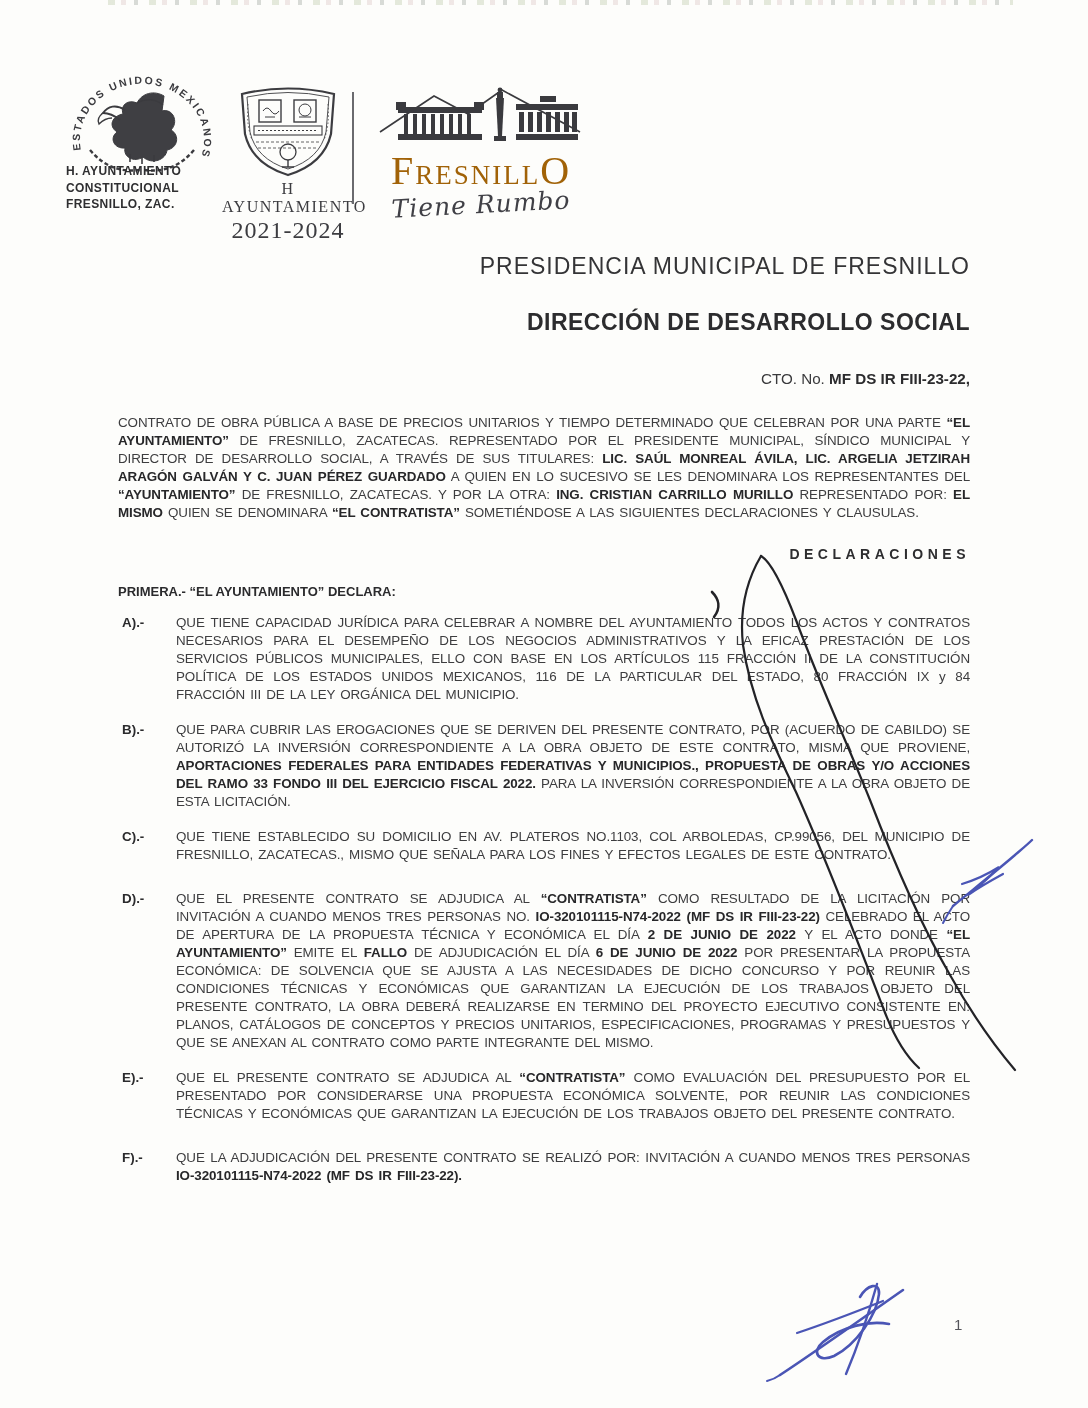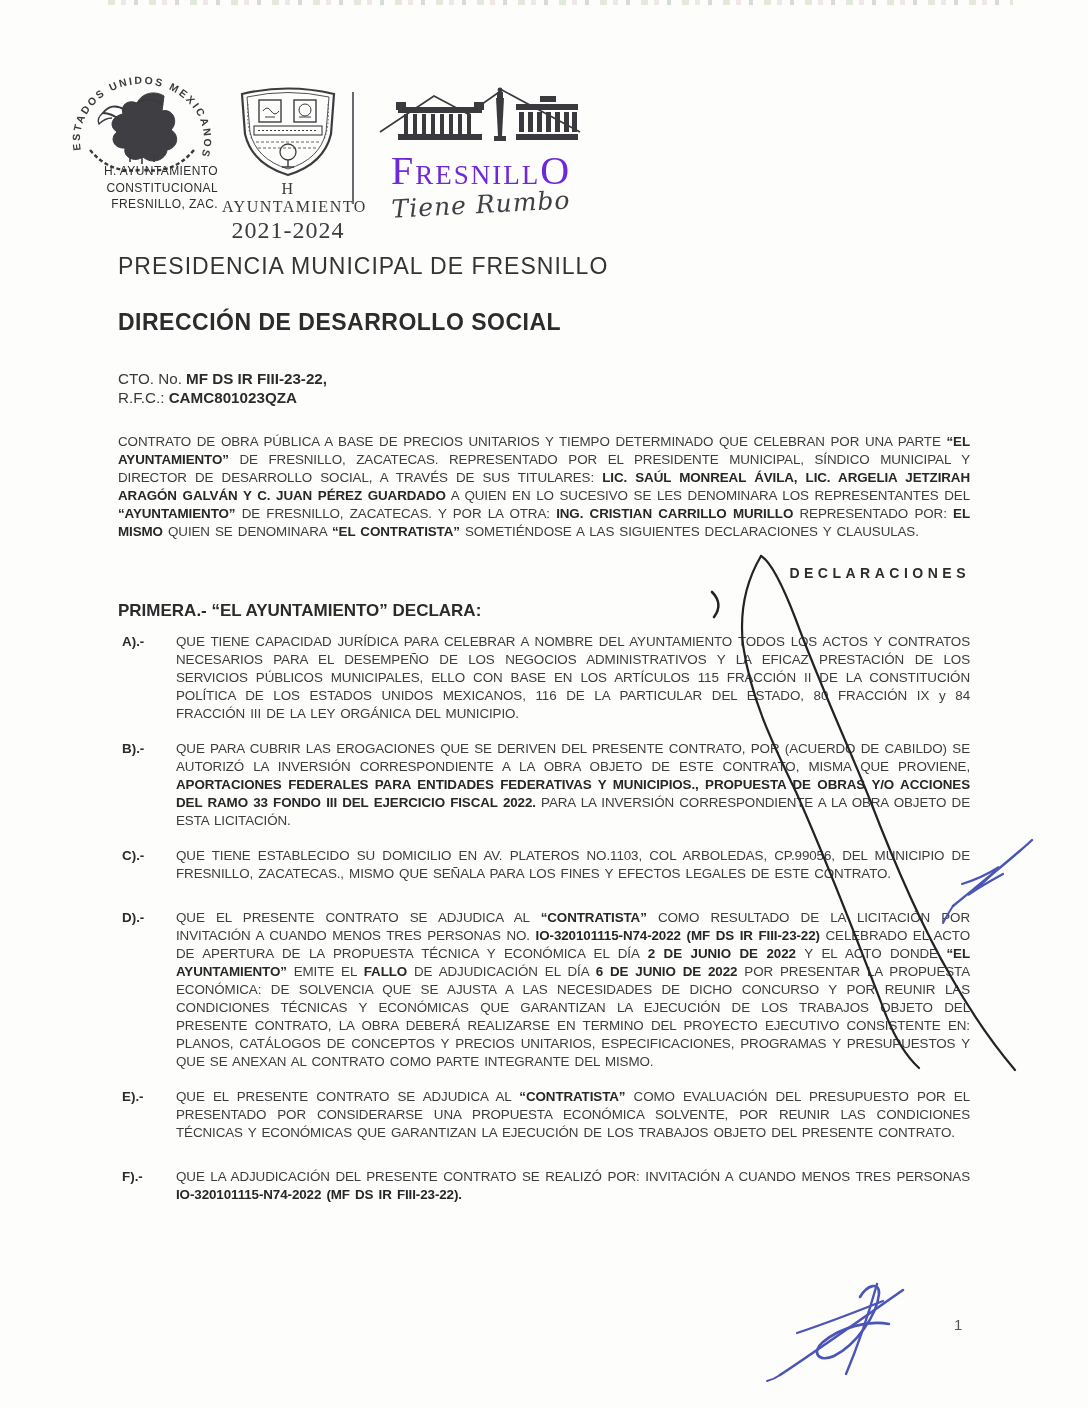--- a/index.html
+++ b/index.html
@@ -13,49 +13,49 @@
     position:absolute;top:0;left:108;left:108px;width:905px;height:5px;
     background:repeating-linear-gradient(90deg,
       rgba(150,170,120,.35) 0 7px, rgba(240,240,240,0) 7px 13px,
       rgba(190,150,150,.3) 13px 18px, rgba(240,240,240,0) 18px 26px,
       rgba(120,130,120,.4) 26px 30px, rgba(240,240,240,0) 30px 41px);
     opacity:.7;
   }
   
   .emblem-eagle{position:absolute;left:68px;top:58px;width:148px;height:118px;}
   .eagle-caption{
-    position:absolute;left:66px;top:163px;width:152px;text-align:right;
-    font-weight:normal;font-size:12px;line-height:16.5px;color:#2e2e30;letter-spacing:.4px;
+    position:absolute;left:66px;top:163px;width:152px;text-align:left;
+    font-weight:bold;font-size:12px;line-height:16.5px;color:#2e2e30;letter-spacing:.4px;
   }
   .emblem-shield{position:absolute;left:232px;top:80px;width:112px;height:98px;}
   .shield-caption{position:absolute;left:222px;top:180px;width:132px;text-align:center;color:#3c3c40;}
   .shield-caption .l1{font-family:"Liberation Serif",serif;font-size:16px;letter-spacing:1.5px;}
   .shield-caption .l2{font-family:"Liberation Serif",serif;font-size:24px;letter-spacing:1px;margin-top:1px;}
   .header-divider{position:absolute;left:352px;top:92px;width:2px;height:112px;background:#6a6a6e;}
   .brand{position:absolute;left:366px;top:86px;width:230px;text-align:center;color:#3c3c40;}
   .brand-art{width:210px;height:70px;display:block;margin:0 auto;}
-  .brand-name{font-family:"Liberation Serif",serif;font-size:27px;letter-spacing:2px;color:#6d28d9;line-height:30px;white-space:nowrap;}
+  .brand-name{font-family:"Liberation Serif",serif;font-size:27px;letter-spacing:2px;color:#a16207;line-height:30px;white-space:nowrap;}
   .brand-name .big{font-size:40px;}
   .brand-tagline{font-family:"DejaVu Serif",serif;font-style:italic;font-size:25px;color:#404046;transform:rotate(-3deg);margin-top:0px;letter-spacing:1px;}
   
   .content{position:absolute;left:118px;top:245px;width:852px;}
-  .t-center{text-align:left;}
+  .t-center{text-align:right;}
   .h1{font-size:23px;letter-spacing:1px;color:#343436;margin:8px 0 0 0;font-weight:normal;line-height:26px;}
   .h2{font-size:23px;letter-spacing:.5px;color:#2c2c2e;margin:30px 0 0 0;font-weight:bold;line-height:26px;}
   .h3{font-size:16.5px;color:#2c2c2e;margin:22px 0 0 0;font-weight:bold;line-height:20px;letter-spacing:.2px;}
   .cto{margin-top:34px;font-size:15.2px;line-height:19px;color:#3a3a3c;}
   .cto .b{font-weight:bold;color:#2b2b2d;}
   .body-text{
     font-size:13.4px;line-height:18px;text-align:justify;letter-spacing:-.1px;
     color:#3d3d3f;word-spacing:1.5px;margin:0;
   }
   .intro{margin-top:26px;}
   .b{font-weight:bold;color:#272729;}
   .decl-heading{margin:24px 0 0 0;text-align:right;font-weight:bold;font-size:14px;letter-spacing:4.5px;color:#2d2d2f;line-height:16px;}
-  .primera{margin:22px 0 0 0;font-weight:bold;font-size:17px;color:#2b2b2d;line-height:16px;}
+  .primera{margin:22px 0 0 0;font-weight:bold;font-size:13px;color:#2b2b2d;line-height:16px;}
   .decl-list{margin-top:14px;}
   .decl-item{display:flex;margin-bottom:17px;}
   .decl-item.gap-lg{margin-bottom:26px;}
   .decl-label{flex:0 0 58px;font-weight:bold;font-size:13.4px;color:#2b2b2d;line-height:18px;padding-left:4px;box-sizing:border-box;}
   .decl-text{flex:1;}
   .page-number{position:absolute;left:954px;top:1316px;font-size:15px;color:#55555a;}
   
   .ink-overlay{position:absolute;left:0;top:0;width:1088px;height:1408px;pointer-events:none;}
 </style>
 </head>
@@ -154,21 +154,20 @@
     <div class="brand-name"><span class="big">F</span><span>RESNILL</span><span class="big">O</span></div>
     <div class="brand-tagline">Tiene Rumbo</div>
   </div>
 
   <div class="content">
     <h1 class="h1 t-center">PRESIDENCIA MUNICIPAL DE FRESNILLO</h1>
     <h2 class="h2 t-center">DIRECCIÓN DE DESARROLLO SOCIAL</h2>
 
     <div class="cto t-center">
       <div><span>CTO. No. </span><span class="b">MF DS IR FIII-23-22,</span></div>
-      <div><span>R.F.C.: </span><span class="b">CAMC801023QZA</span></div>
     </div>
 
     <p class="body-text intro"><span>CONTRATO DE OBRA PÚBLICA A BASE DE PRECIOS UNITARIOS Y TIEMPO DETERMINADO QUE CELEBRAN POR UNA PARTE </span><span class="b">“EL AYUNTAMIENTO”</span><span> DE FRESNILLO, ZACATECAS. REPRESENTADO POR EL PRESIDENTE MUNICIPAL, SÍNDICO MUNICIPAL Y DIRECTOR DE DESARROLLO SOCIAL, A TRAVÉS DE SUS TITULARES: </span><span class="b">LIC. SAÚL MONREAL ÁVILA,  LIC. ARGELIA JETZIRAH ARAGÓN GALVÁN Y  C. JUAN PÉREZ GUARDADO</span><span> A QUIEN EN LO SUCESIVO SE LES DENOMINARA LOS REPRESENTANTES DEL </span><span class="b">“AYUNTAMIENTO”</span><span> DE FRESNILLO, ZACATECAS. Y POR LA OTRA: </span><span class="b">ING. CRISTIAN CARRILLO MURILLO</span><span>  REPRESENTADO POR:  </span><span class="b">EL MISMO</span><span>  QUIEN SE DENOMINARA </span><span class="b">“EL CONTRATISTA”</span><span> SOMETIÉNDOSE A LAS SIGUIENTES DECLARACIONES Y CLAUSULAS.</span></p>
 
     <div class="decl-heading">DECLARACIONES</div>
     <div class="primera">PRIMERA.- “EL AYUNTAMIENTO” DECLARA:</div>
 
     <div class="decl-list">
       <div class="decl-item">
         <div class="decl-label">A).-</div>

